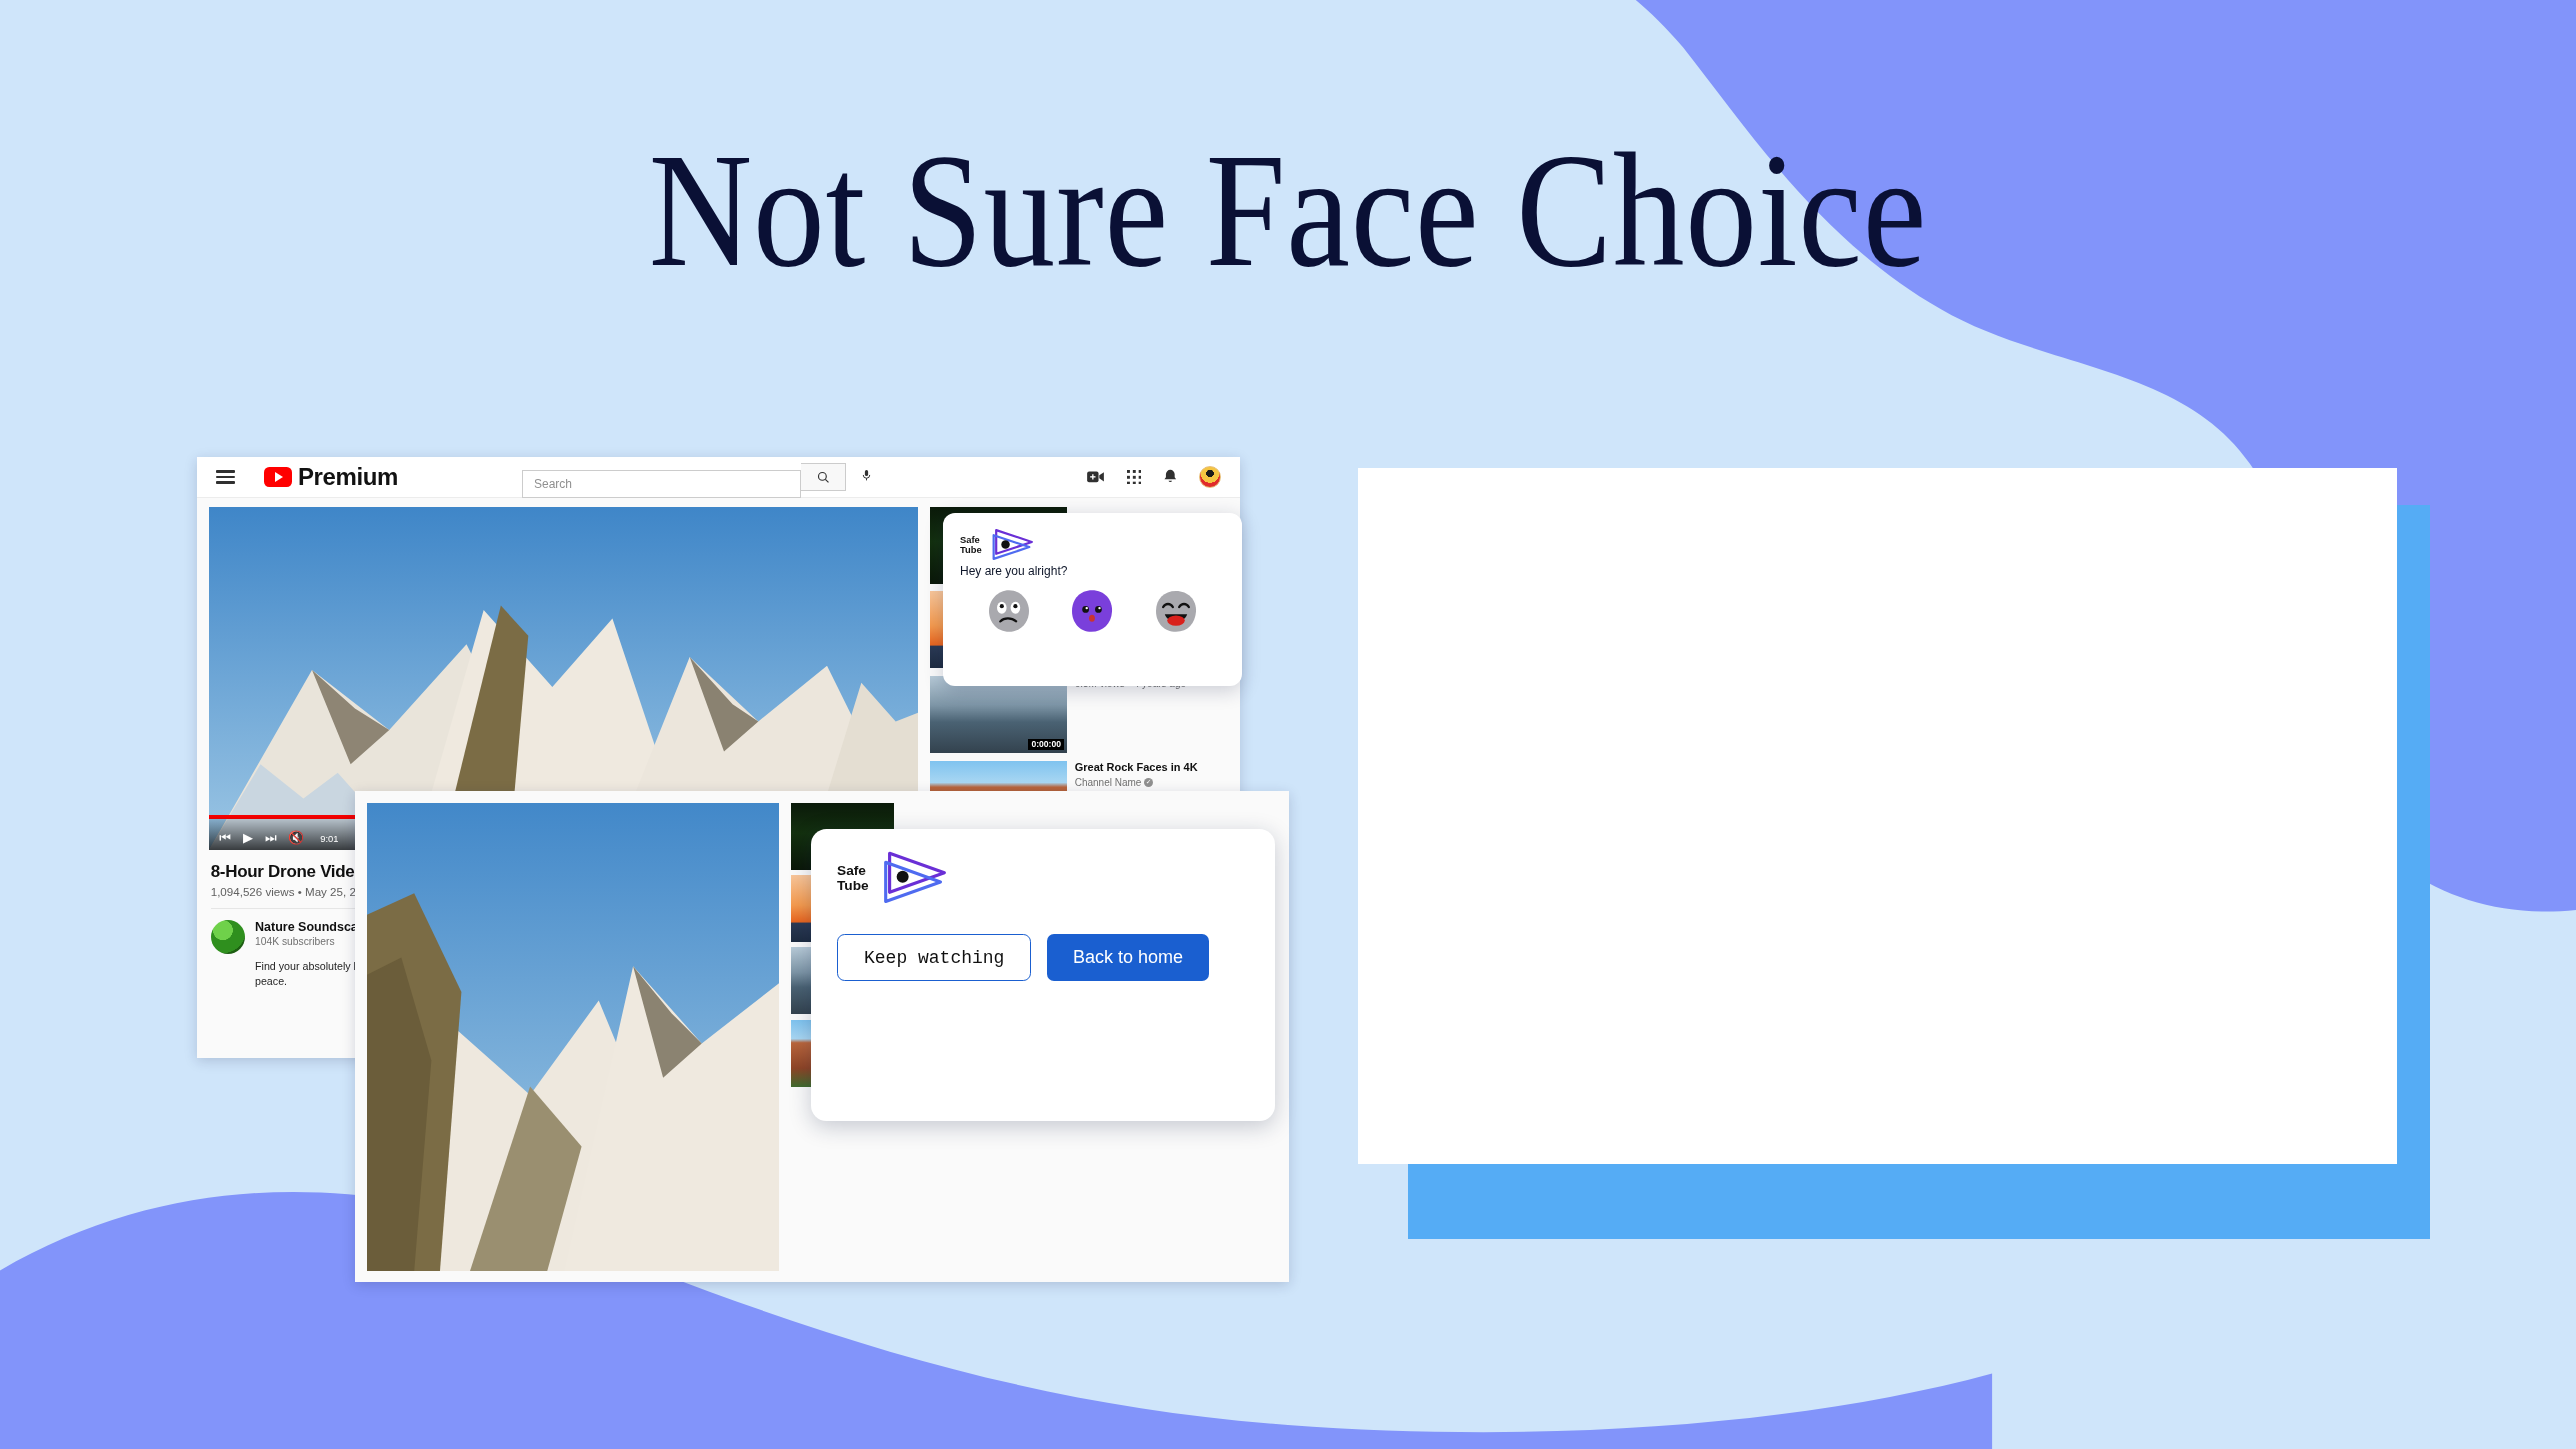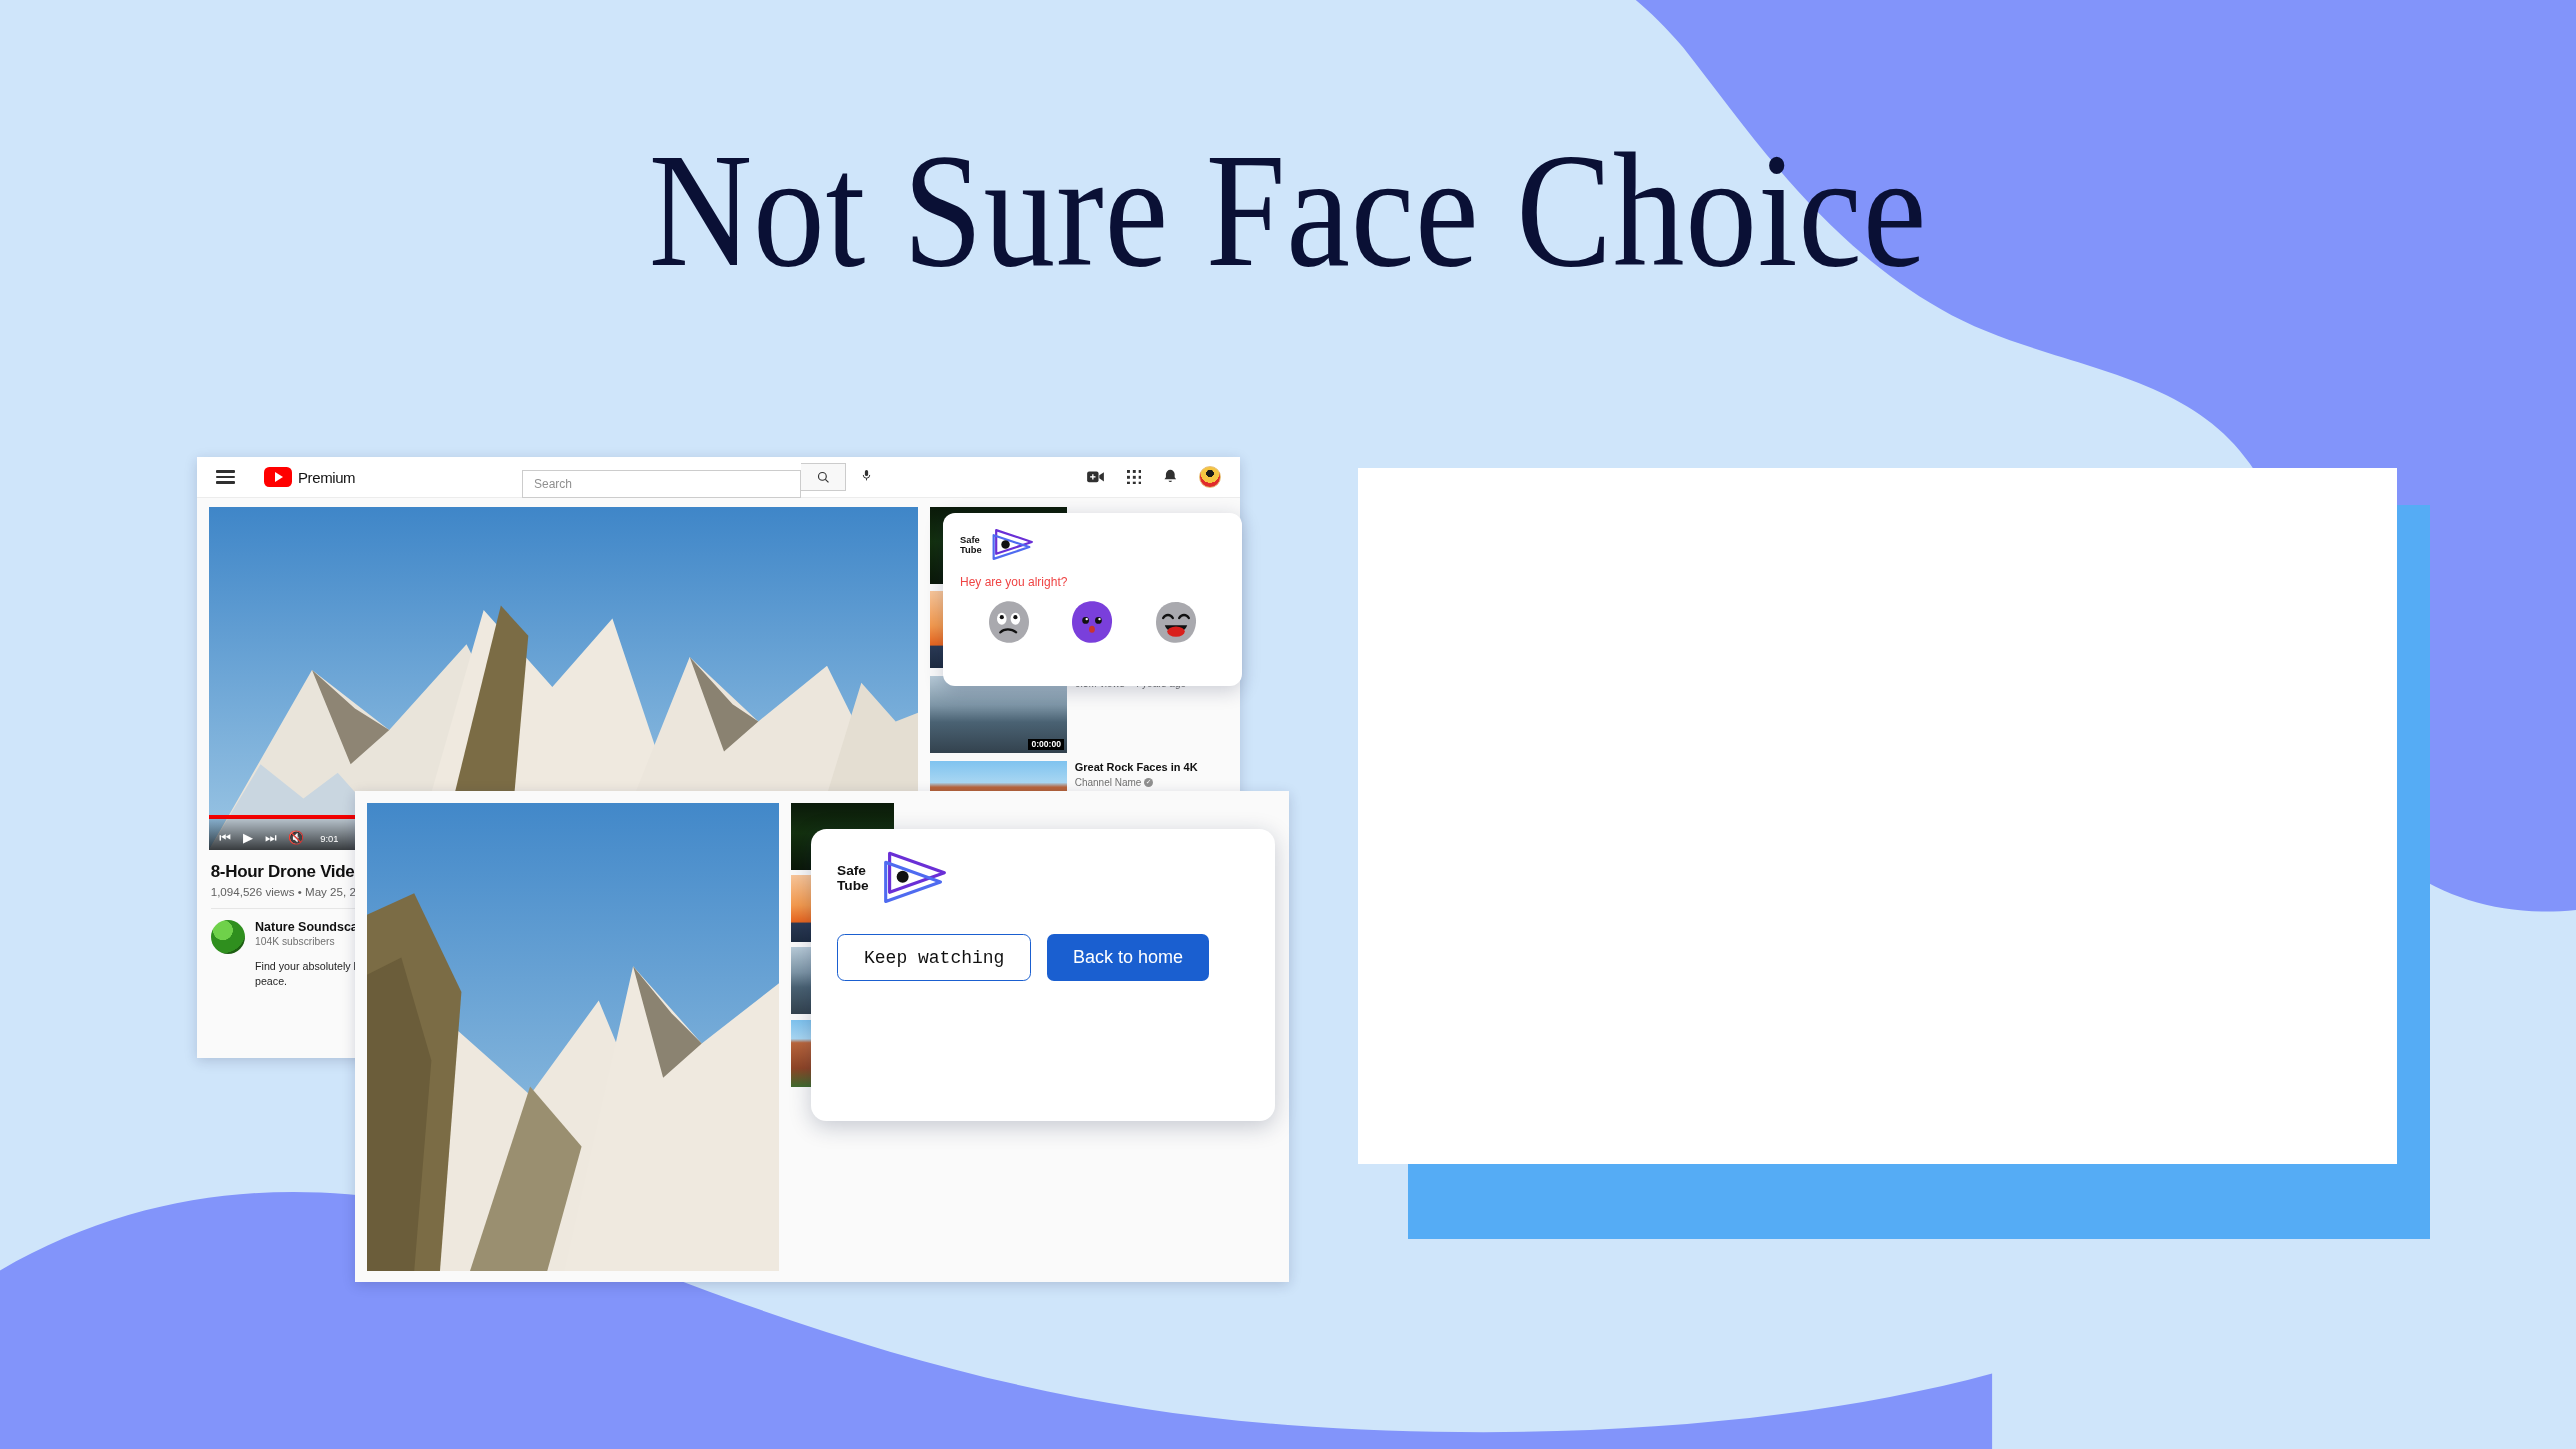--- a/index.html
+++ b/index.html
@@ -59,21 +59,21 @@
   .yt-logo{ display:flex; align-items:center; gap:6px; margin-left:29px; }
   .yt-play{
     width:28px; height:20px; background:#ff0000; border-radius:5.2px;
     display:flex; align-items:center; justify-content:center;
   }
   .yt-play .tri{
     width:0;height:0;border-left:8.6px solid #fff;
     border-top:5.2px solid transparent;border-bottom:5.2px solid transparent;
     margin-left:1.7px;
   }
-  .yt-premium-txt{ font-size:15px; font-weight:400; color:#121212; letter-spacing:-0.4px; }
+  .yt-premium-txt{ font-size:24px; font-weight:700; color:#121212; letter-spacing:-0.4px; }
   .yt-search-wrap{ position:absolute; left:325px; display:flex; align-items:center; }
   .yt-search-box{
     width:279px; height:28px; border:0.9px solid #ccc; background:#fff;
     display:flex; align-items:center; padding-left:11px;margin-top:14px;
   }
   .yt-search-box .ph{ font-size:12px; color:#909090; }
   .yt-search-btn{
     width:45px; height:28px; border:0.9px solid #ccc; border-left:none;
     background:#f8f8f8; display:flex; align-items:center; justify-content:center;
   }
@@ -133,21 +133,21 @@
 
   
   .safetube-pop{
     position:absolute; left:943px; top:513px;
     width:299px; height:173px; background:#fff; border-radius:12px;
     box-shadow:0 4.3px 19px rgba(20,30,70,.20);
     padding:12px 17px;
   }
   .st-logo-row{ display:flex; align-items:center; gap:7.7px; }
   .st-logo-txt{ font-size:9.4px; font-weight:800; line-height:1.05; color:#111; }
-  .st-q{ font-size:12px; color:#ef4444; margin-top:11px; }
+  .st-q{ font-size:12px; color:#0f172a; margin-top:0; }
   .faces{ display:flex; justify-content:space-around; align-items:center; margin-top:8.6px; padding:0 6.9px;}
 
   
   #mock2{ left:355px; top:791px; width:934px; height:491px; }
   .m2-body{ display:flex; padding:12px 10.3px 0 12px; gap:12px; height:100%;}
   .m2-video{
     width:412px; height:468px; overflow:hidden; position:relative;
     background:linear-gradient(#4d90cc 0%,#85b8de 24%,#efe9df 36%,#c6b79a 62%,#8a7a58 100%);
   }
   .m2-side{ width:481px; display:flex; gap:8.6px; }

